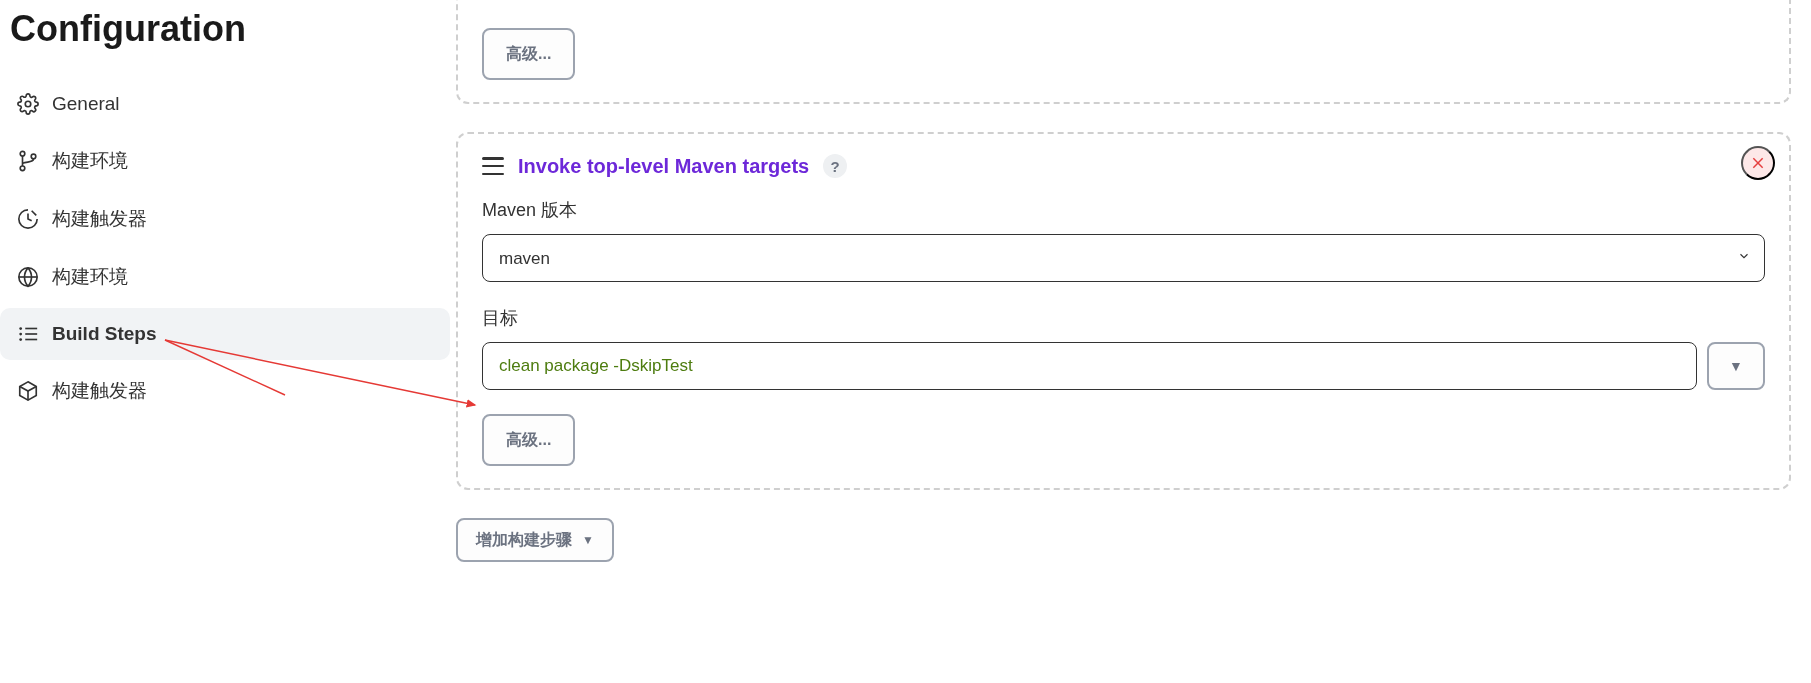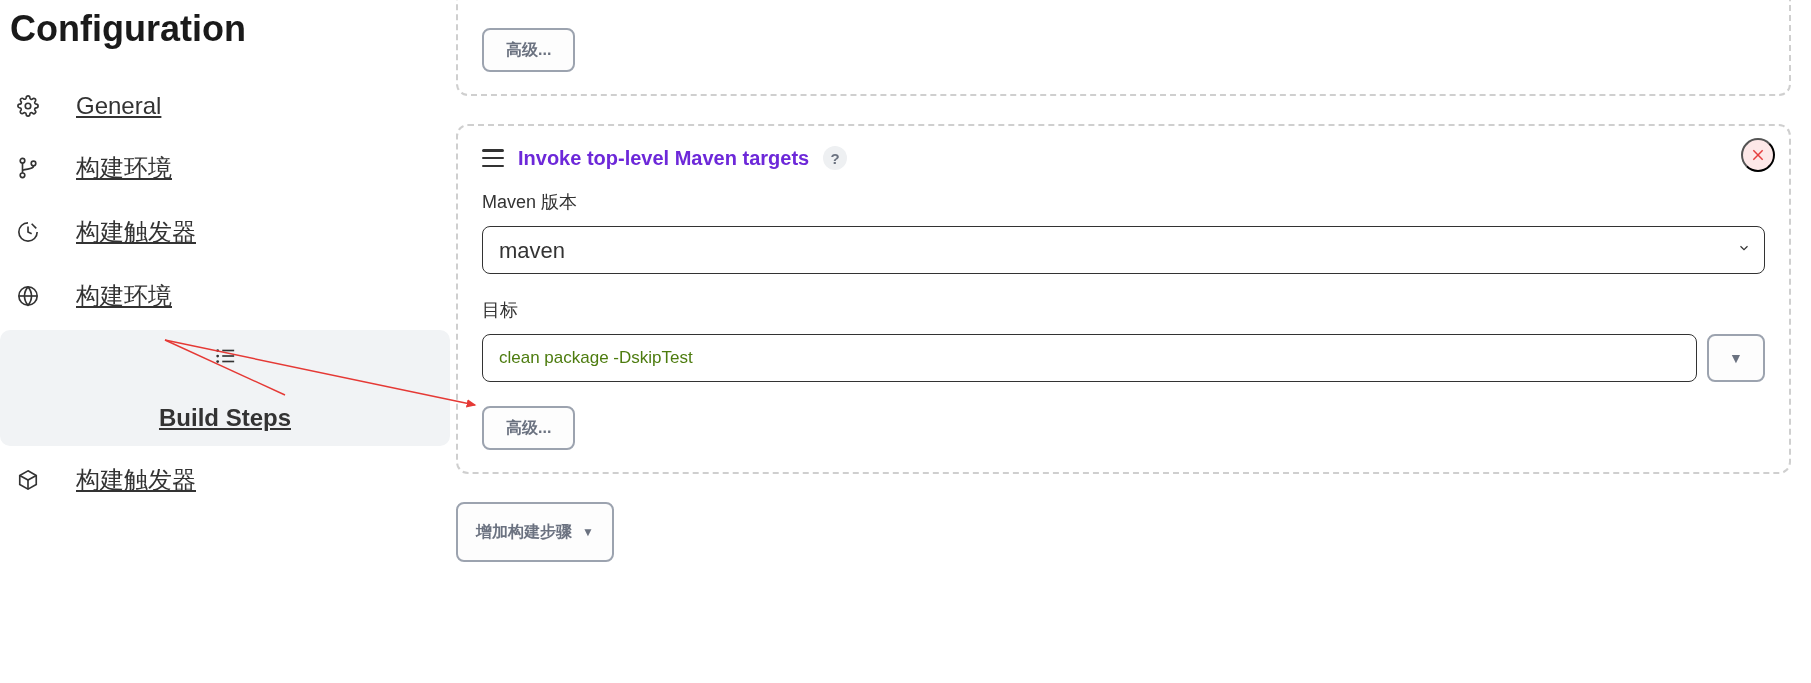--- a/index.html
+++ b/index.html
@@ -35,29 +35,27 @@
     .nav-list {
       list-style: none;
     }
     .nav-item {
       display: flex;
       align-items: center;
       padding: 14px 16px;
       margin: 4px 6px 4px 0;
       border-radius: 10px;
       cursor: pointer;
-      font-size: 24px;
+      font-size: 19px;
       color: #333;
-      gap: 36px;
-      text-decoration: underline;
+      gap: 12px;
     }
     .nav-item.active {
       background: #f1f3f5;
       font-weight: 700;
-      flex-direction: column;
     }
     .nav-icon {
       width: 24px;
       height: 24px;
       display: inline-flex;
       align-items: center;
       justify-content: center;
       flex-shrink: 0;
     }
     .nav-icon svg {
@@ -156,21 +154,21 @@
     .select-wrap, .input-wrap {
       flex: 1;
       position: relative;
     }
     .select-field {
       width: 100%;
       height: 48px;
       border: 1.5px solid #333;
       border-radius: 8px;
       padding: 0 40px 0 16px;
-      font-size: 22px;
+      font-size: 17px;
       background: #fff;
       appearance: none;
       -webkit-appearance: none;
       cursor: pointer;
       color: #333;
     }
     .select-caret {
       position: absolute;
       right: 14px;
       top: 50%;
@@ -201,34 +199,34 @@
       border-radius: 8px;
       background: #fdfdfd;
       display: flex;
       align-items: center;
       justify-content: center;
       cursor: pointer;
       color: #6b7280;
       font-size: 14px;
     }
     .advanced-btn {
-      height: 44px;
+      height: 52px;
       padding: 0 22px;
       border: 2px solid #9ca3af;
       border-radius: 8px;
       background: #fdfdfd;
       color: #6b7280;
       font-size: 16px;
       font-weight: 600;
       cursor: pointer;
       display: inline-flex;
       align-items: center;
     }
     .add-step-btn {
-      height: 60px;
+      height: 44px;
       padding: 0 18px;
       border: 2px solid #9ca3af;
       border-radius: 8px;
       background: #fdfdfd;
       color: #6b7280;
       font-size: 16px;
       font-weight: 600;
       cursor: pointer;
       display: inline-flex;
       align-items: center;

